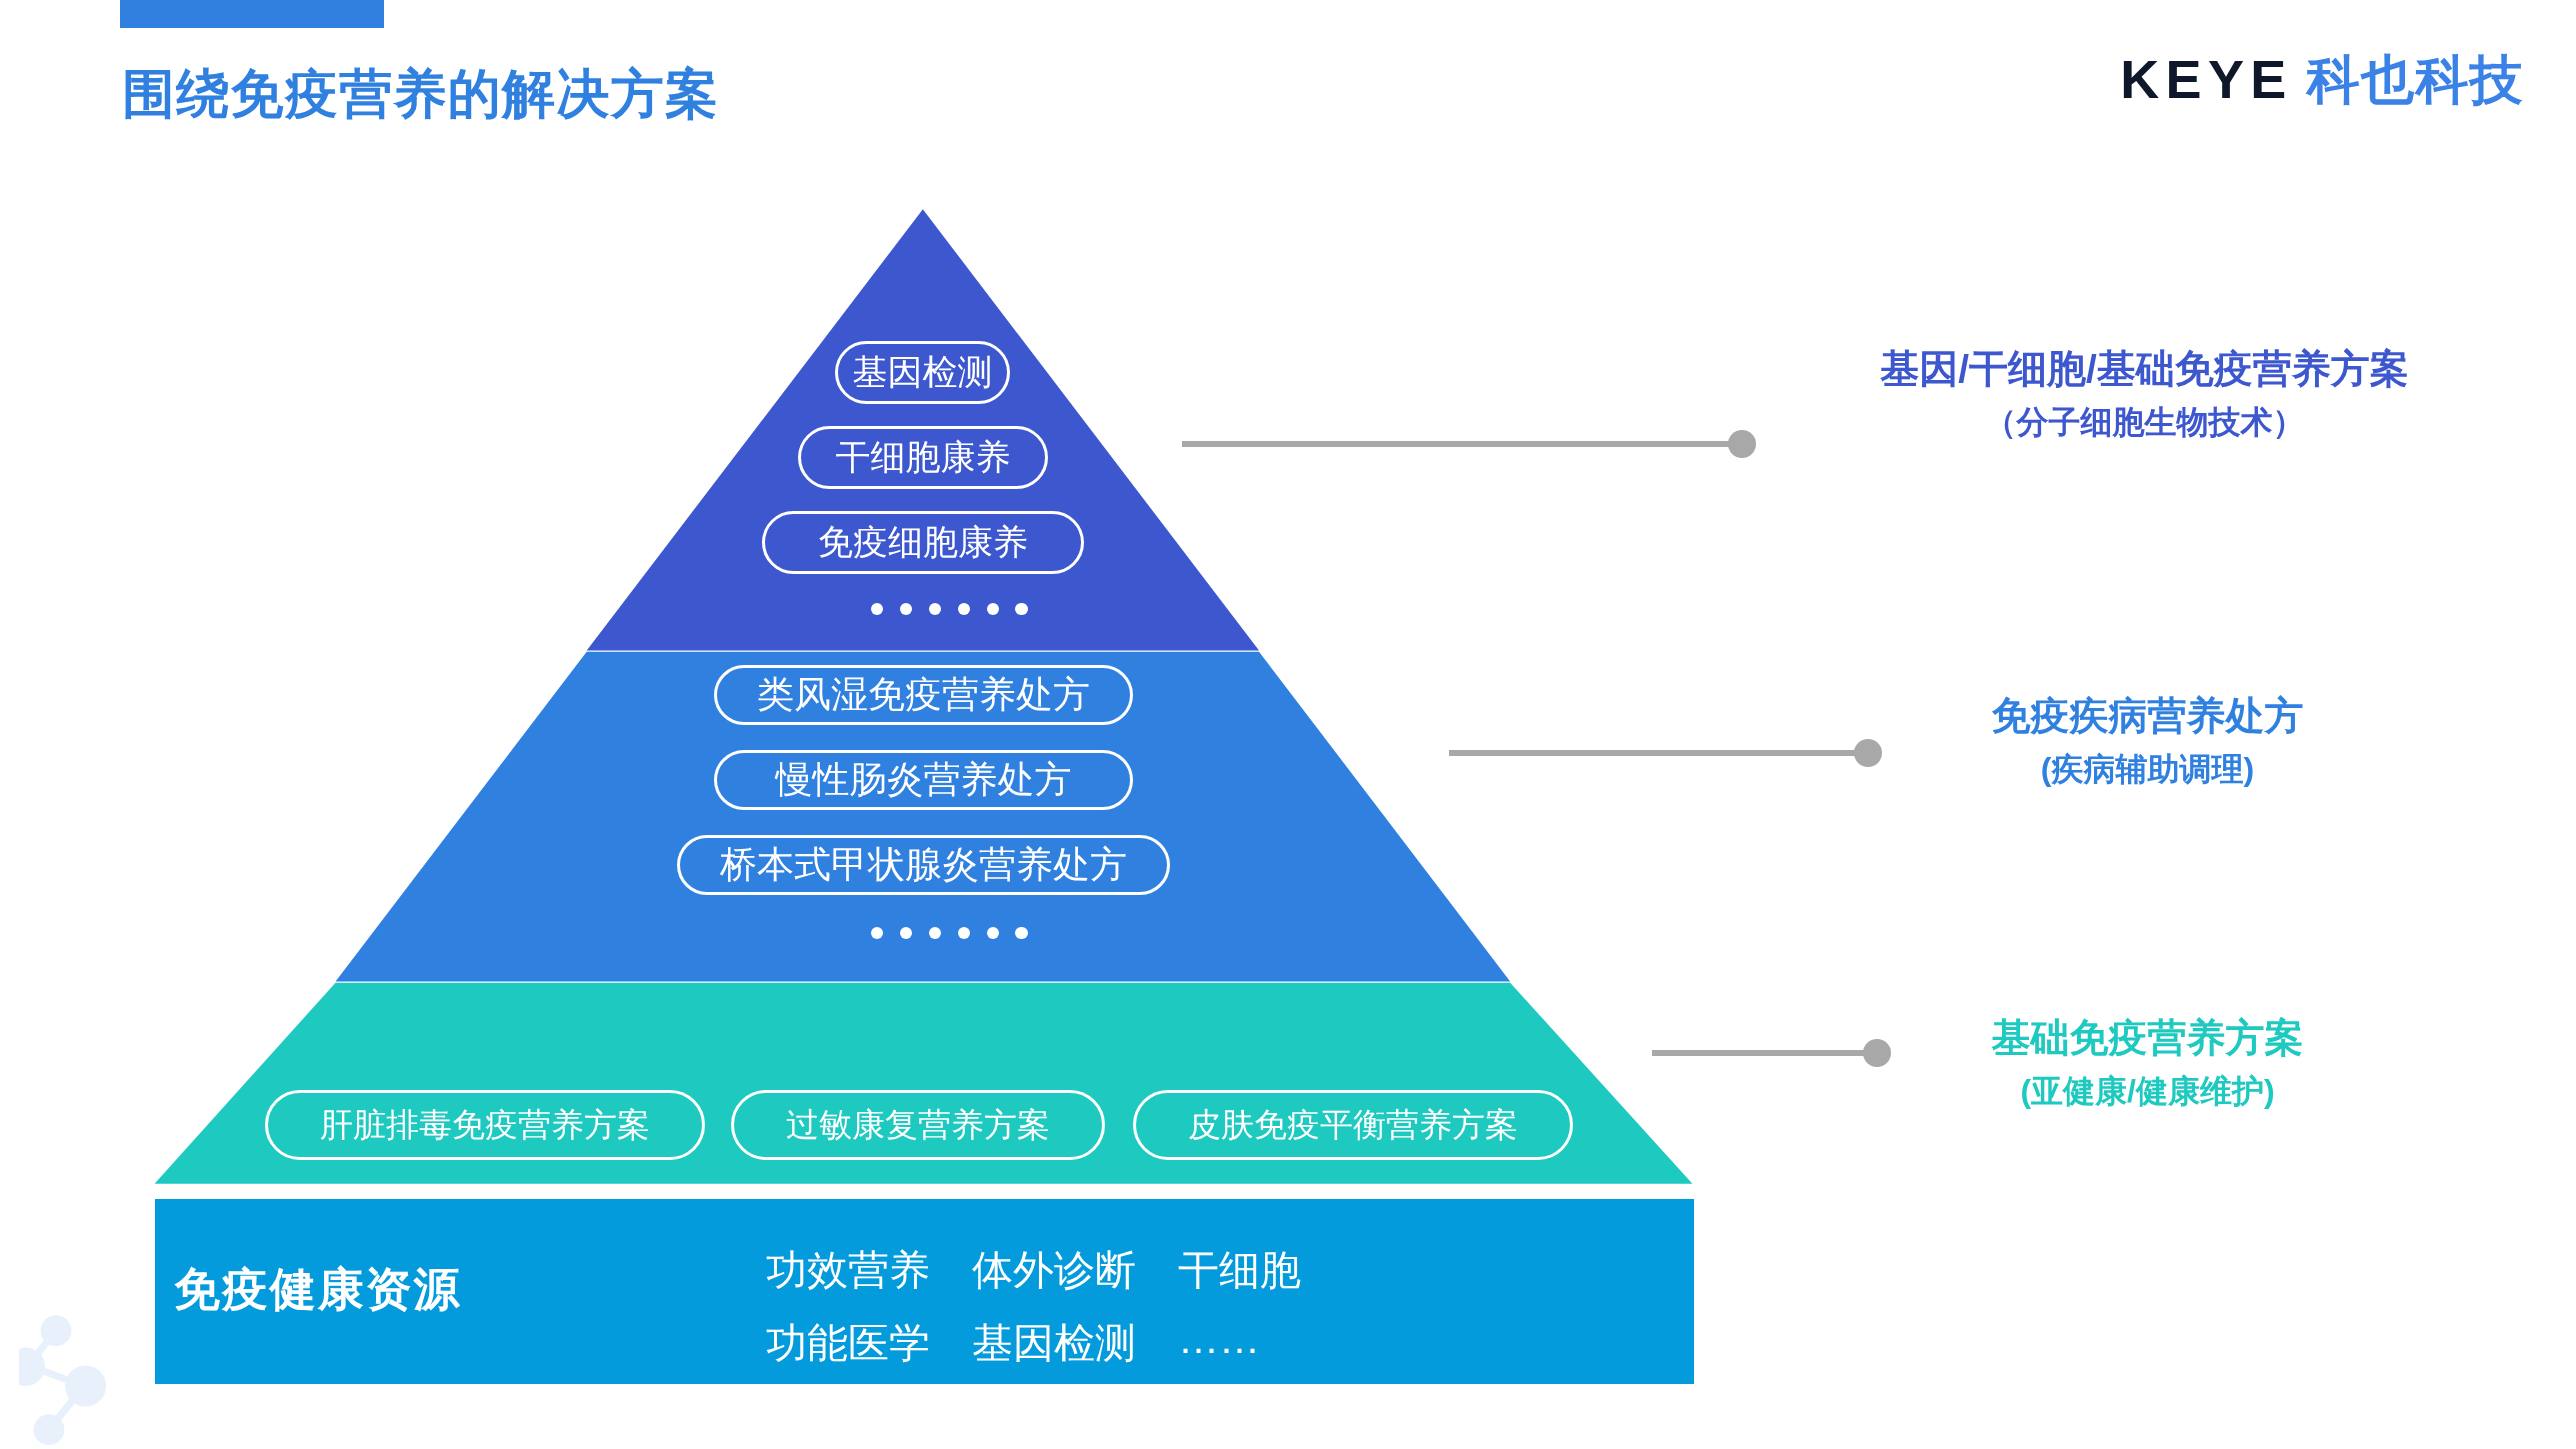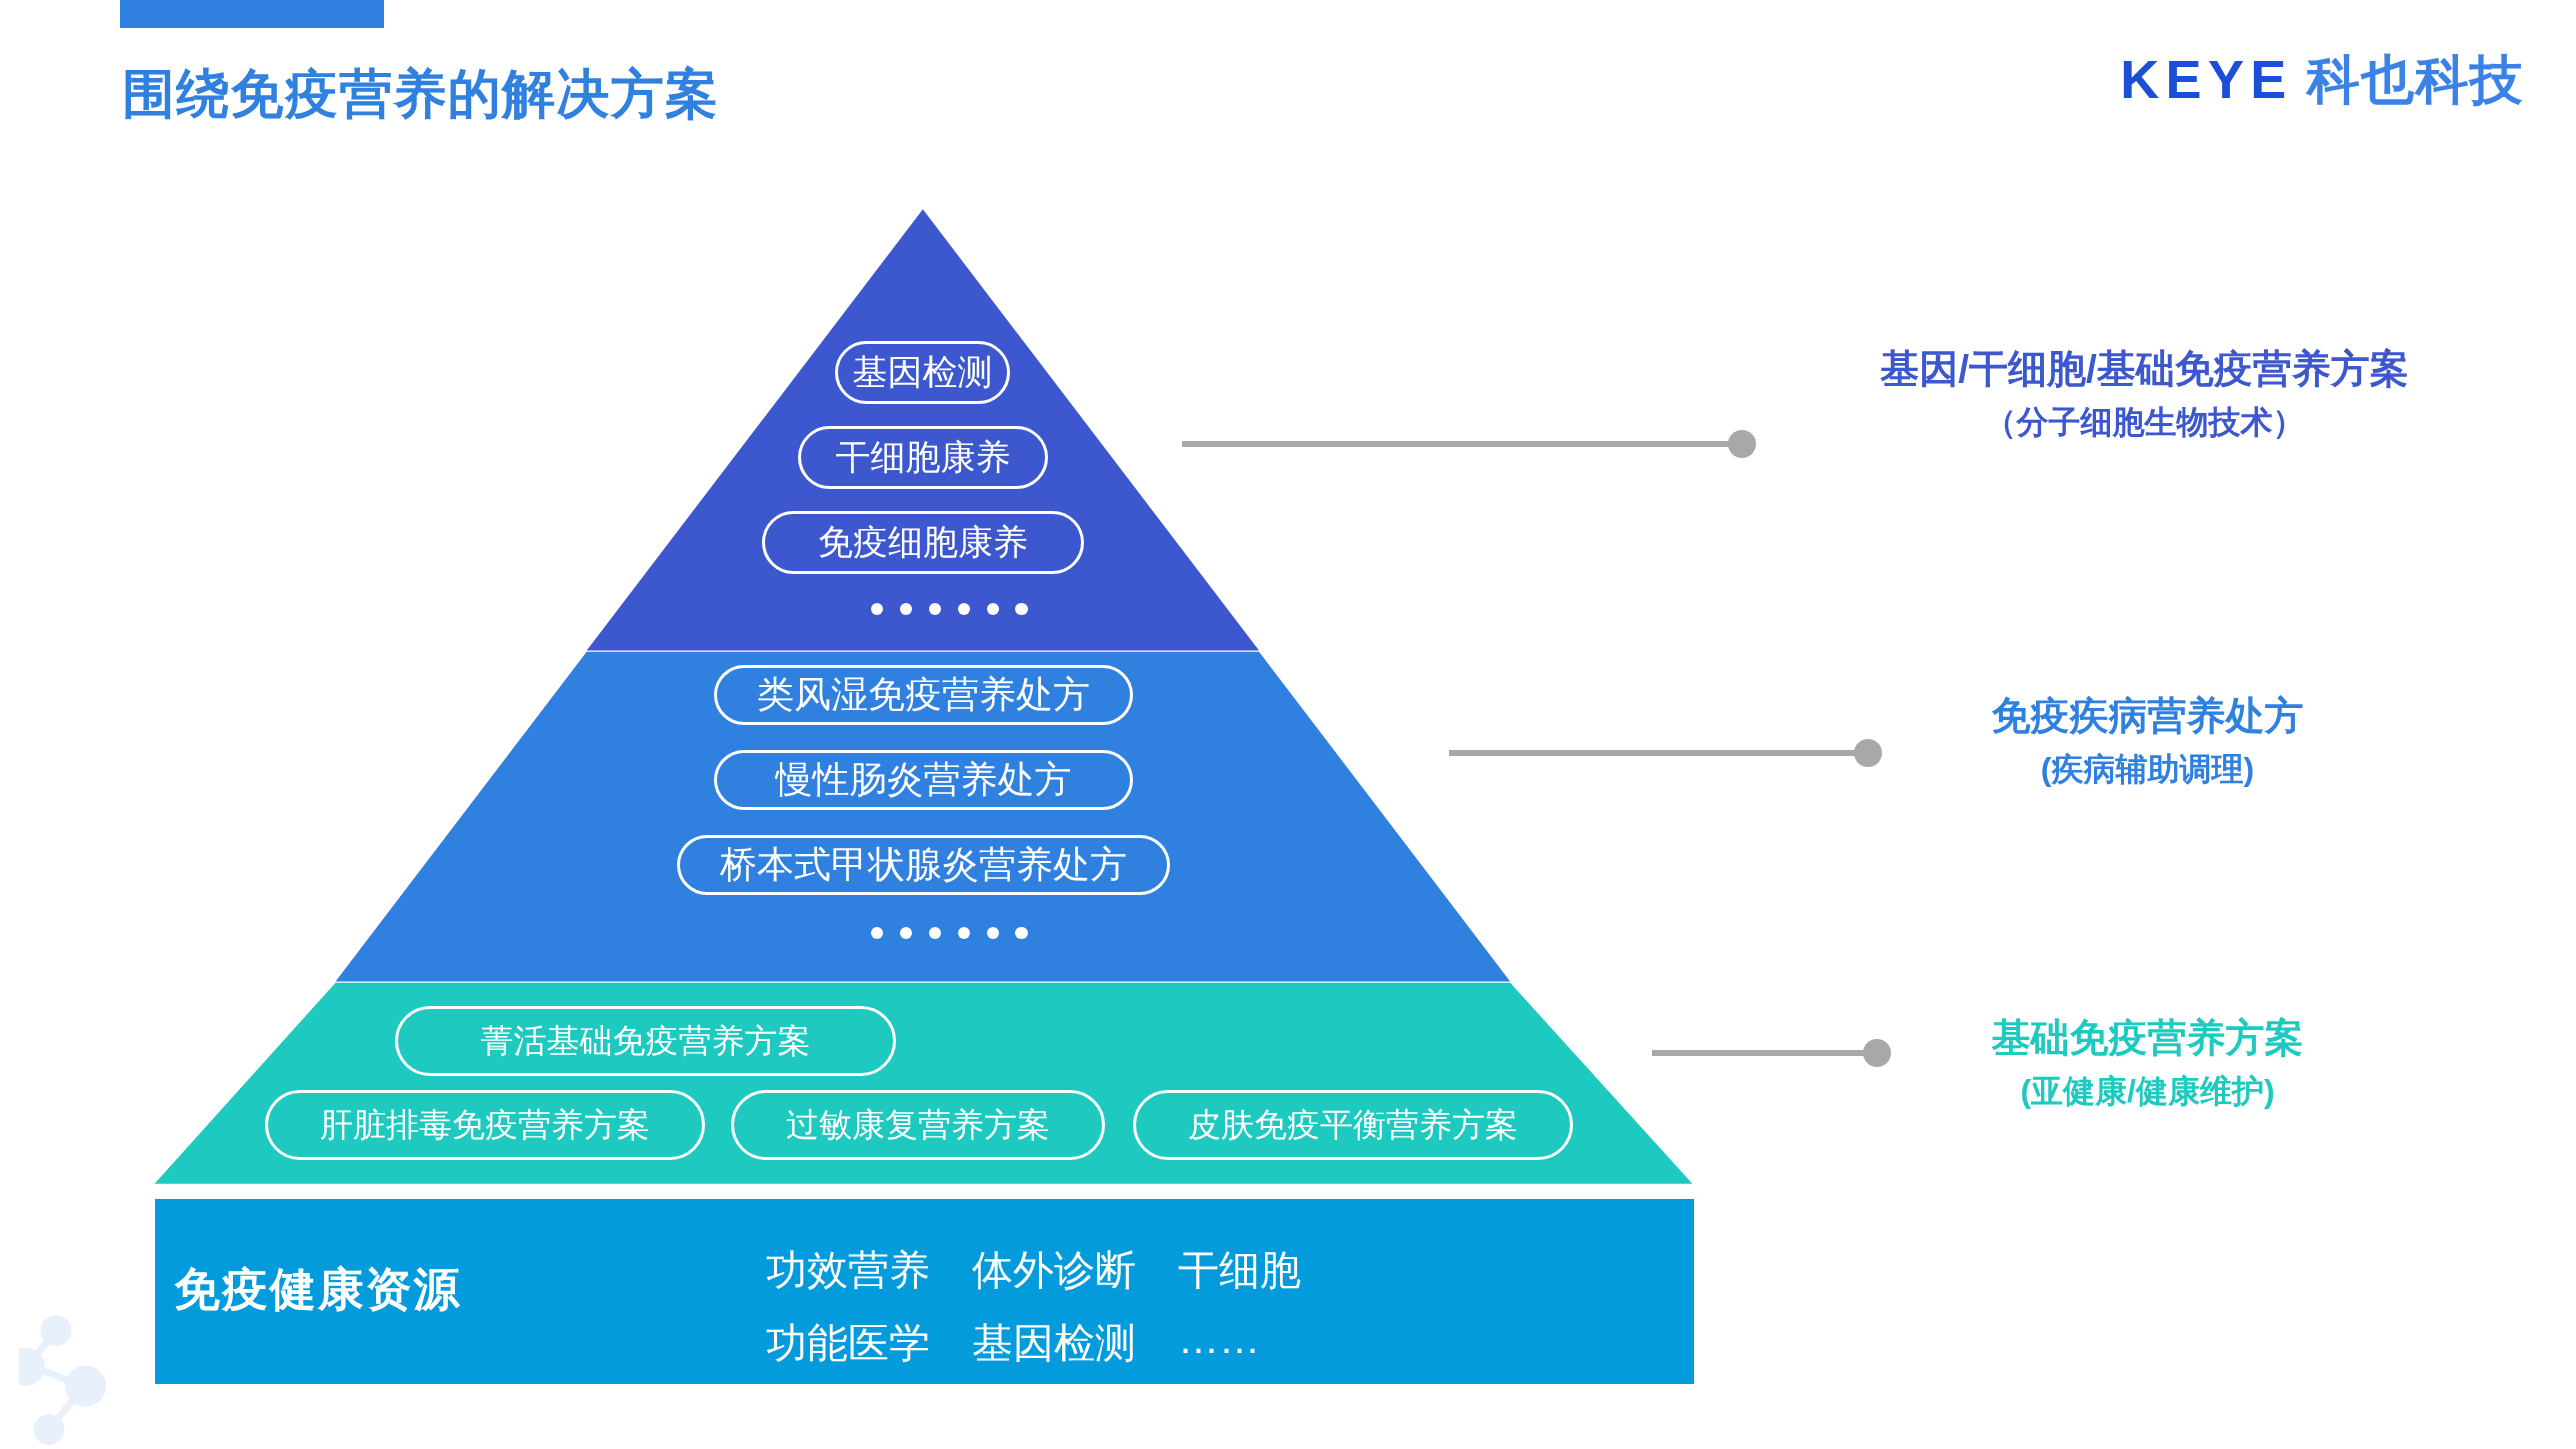--- a/index.html
+++ b/index.html
@@ -9,21 +9,21 @@
   #slide { position:relative; width:2576px; height:1449px; background:#fff; }
 
   
   .top-rect { position:absolute; left:120px; top:0; width:264px; height:28px; background:#3080e0; }
   .slide-title {
     position:absolute; left:122px; top:59px;
     font-size:53px; font-weight:bold; color:#3080e0;
     letter-spacing:1.3px; white-space:nowrap;
   }
   .brand { position:absolute; right:52px; top:52px; display:flex; align-items:center; gap:14px; }
-  .brand-mark { font-size:54px; font-weight:bold; color:#1d4ed8; letter-spacing:6.4px; line-height:1; }
+  .brand-mark { font-size:54px; font-weight:bold; color:#0f172a; letter-spacing:6.4px; line-height:1; }
   .brand-cn  { font-size:53px; font-weight:bold; color:#3b82e6; letter-spacing:1.3px; line-height:1; }
 
   
   #pyramid { position:absolute; left:0; top:0; width:2576px; height:1449px; pointer-events:none; }
 
   
   .pill {
     position:absolute;
     border:3.2px solid #ffffff;
     border-radius:643px;
@@ -109,21 +109,20 @@
   <div class="pill t2" style="left:677px; top:835px; width:493px;">桥本式甲状腺炎营养处方</div>
   <div class="dots" style="left:871px; top:927px;">
     <span></span>
       <span></span>
       <span></span>
       <span></span>
       <span></span>
       <span></span>
   </div>
 
-  <div class="pill t3" style="left:395px; top:1006px; width:501px;">菁活基础免疫营养方案</div>
 
   <div class="pill t3" style="left:265px; top:1090px; width:440px;font-family:Liberation Serif, serif;">肝脏排毒免疫营养方案</div>
   <div class="pill t3" style="left:731px; top:1090px; width:374px;">过敏康复营养方案</div>
   <div class="pill t3" style="left:1133px; top:1090px; width:440px;">皮肤免疫平衡营养方案</div>
 
   <div class="base-bar"></div>
   <div class="base-title">免疫健康资源</div>
   <div class="base-grid">
     <span>功效营养</span>
     <span>体外诊断</span>

